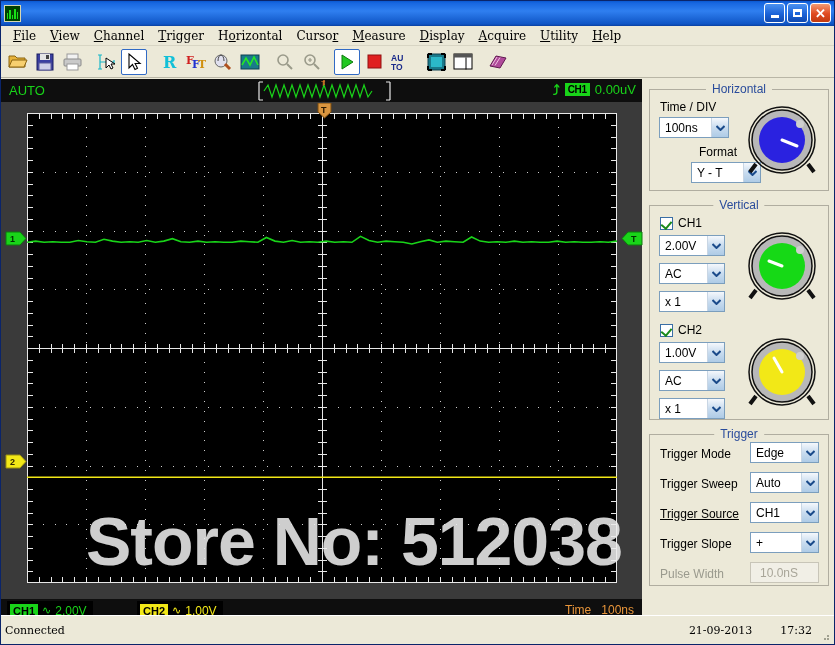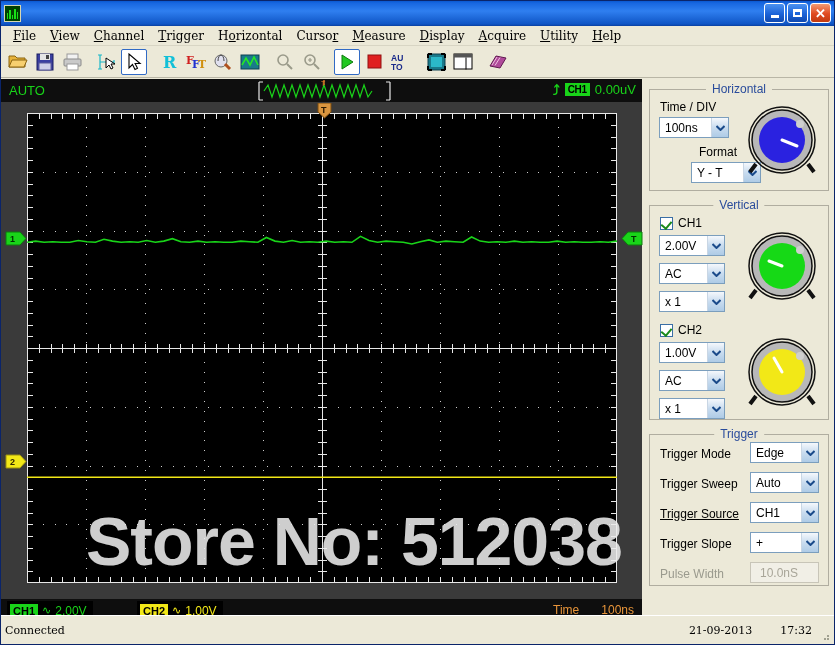--- a/index.html
+++ b/index.html
@@ -177,21 +177,21 @@
   }
   .chbox {
     position:absolute; top:2px;
     height:19px; background:#000;
     display:flex; align-items:center; gap:4px;
     padding: 0 6px 0 3px;
   }
   .chbox .tag { font-size:11px; font-weight:bold; color:#000; padding:0 3px; line-height:14px; }
   .chbox .cpl { font-size:11px; }
   .chbox .val { font-size:12px; }
-  .timebox { position:absolute; right:8px; top:4px; color:#e8953a; font-size:12px; display:flex; gap:22px; }
+  .timebox { position:absolute; right:8px; top:4px; color:#e8953a; font-size:12px; display:flex; gap:10px; }
 
   
   .rpanel {
     flex: 1;
     background: #ece9d8;
     position: relative;
     padding: 0 4px;
   }
   .group {
     position: absolute;

